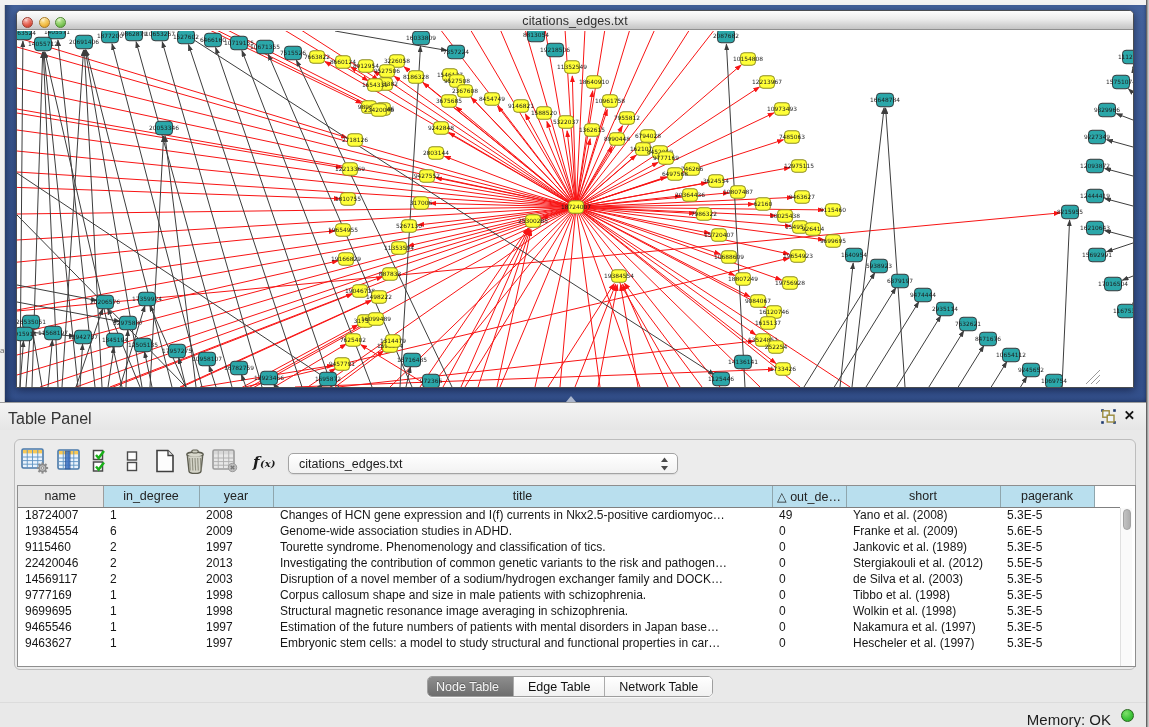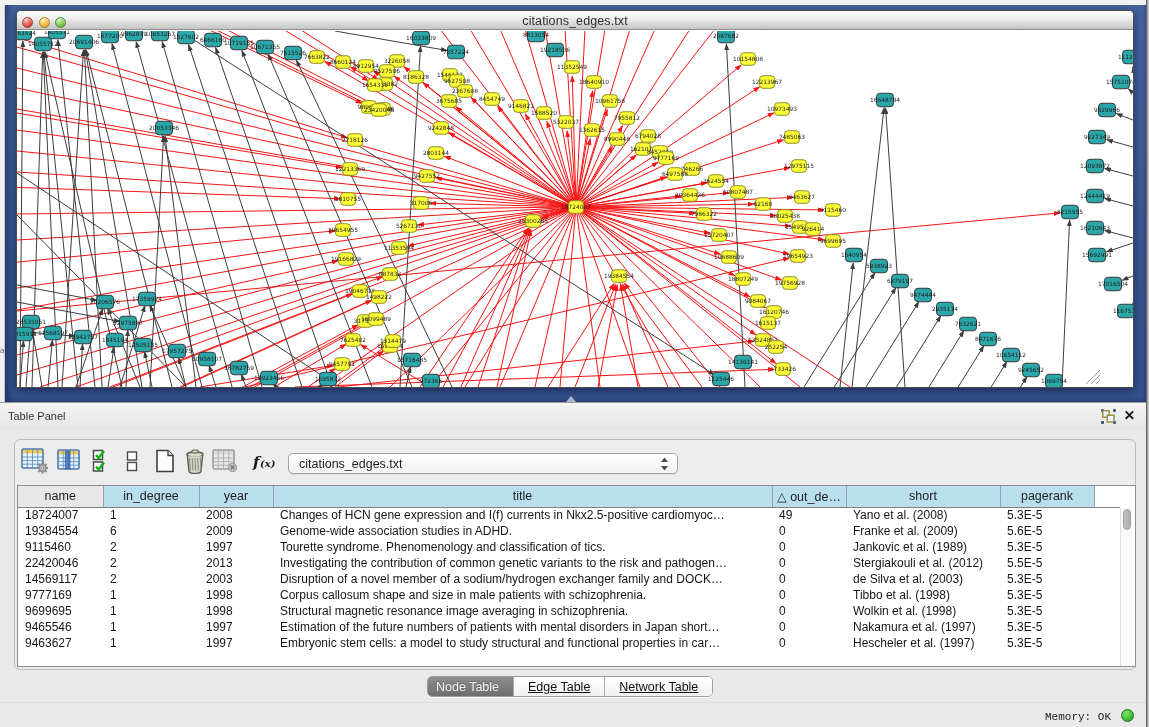--- a/index.html
+++ b/index.html
@@ -39,21 +39,21 @@
 #graph-svg { position:absolute; left:0; top:0; }
 
 
 #split-caret { left:561px; top:391px; width:0; height:0;
   border-left:5px solid transparent; border-right:5px solid transparent; border-bottom:6px solid #b9c2d4; opacity:.9; }
 
 
 #table-panel { left:0; top:402px; width:1146px; height:325px; background:#e9e9e9; border-top:1px solid #9d9d9d; }
 #panel-header { position:absolute; left:0; top:0; width:100%; height:27px;
     background:linear-gradient(180deg,#f3f3f3,#e6e6e6); }
-#panel-title { position:absolute; left:8px; top:7px; font-size:11px; color:#333; }
+#panel-title { position:absolute; left:8px; top:7px; font-size:16px; color:#333; }
 #float-icon { position:absolute; right:29px; top:5px; width:17px; height:17px; }
 #panel-close { position:absolute; right:9px; top:5px; width:15px; height:16px; font-size:13.5px; font-weight:bold; color:#141414; text-align:center; line-height:16px; }
 
 #panel-box { position:absolute; left:14px; top:36px; width:1122px; height:231px;
    background:#ececec; border:1px solid #bdbdbd; border-radius:6px; }
 
 #toolbar { position:absolute; left:0; top:0; width:100%; height:45px; }
 .tb-icon { position:absolute; top:9px; }
 #dropdown { position:absolute; left:273px; top:13px; width:390px; height:21px;
    background:linear-gradient(180deg,#ffffff,#f2f2f2); border:1px solid #a3a3a3; border-radius:5px;
@@ -70,27 +70,27 @@
 #grid td { height:16px; padding:0 0 0 7px; white-space:nowrap; overflow:hidden; border:none; }
 #scrollbar { position:absolute; right:3px; top:22px; width:12px; height:159px; background:#fafafa; border-left:1px solid #e0e0e0; }
 #scroll-thumb { position:absolute; left:1.5px; top:1px; width:8px; height:21px; border-radius:4.5px;
    background:linear-gradient(90deg,#c3c3c3,#adadad); border:1px solid #a2a2a2; }
 
 
 #tabs { position:absolute; left:427px; top:273px; height:21px; display:flex;
    border:1px solid #9e9e9e; border-radius:5px; overflow:hidden; background:#fff;
    box-shadow:0 1px 0 rgba(255,255,255,.7); }
 .tab { height:100%; font-size:12.5px; color:#111; padding:0 14px; line-height:20px; background:linear-gradient(180deg,#ffffff,#f1f1f1); }
-.tab + .tab { border-left:1px solid #ababab;text-decoration:underline; }
+.tab + .tab { border-left:1px solid #ababab; }
 .tab.active { background:linear-gradient(180deg,#8d8d8d,#6e6e6e); color:#f4f4f4;
    text-shadow:0 -1px 0 rgba(0,0,0,.25);padding-left:8px; }
 
 
 #status-divider { position:absolute; left:0; top:299px; width:100%; height:1px; background:#dcdcdc; }
-#memory-label { position:absolute; right:35px; top:308px; font-size:11px; color:#1d1d1d;font-family:Liberation Mono, monospace; }
+#memory-label { position:absolute; right:35px; top:308px; font-size:15px; color:#1d1d1d; }
 #memory-dot { position:absolute; right:12px; top:306px; width:13px; height:13px; border-radius:50%;
    background:radial-gradient(circle at 38% 30%, #7fe06a 0%, #3ec43a 55%, #2ca327 100%); border:1.5px solid #27681c; }
 </style>
 </head>
 <body>
 
 <div id="desktop-top" class="abs"></div>
 <div id="desktop-left" class="abs">
     <div id="desktop-a" class="abs">a</div>
   </div>
@@ -1077,21 +1077,21 @@
               <td>Structural magnetic resonance image averaging in schizophrenia.</td>
               <td>0</td>
               <td>Wolkin et al. (1998)</td>
               <td>5.3E-5</td>
               <td></td>
             </tr>
             <tr>
               <td>9465546</td>
               <td>1</td>
               <td>1997</td>
-              <td>Estimation of the future numbers of patients with mental disorders in Japan short…</td>
+              <td>Estimation of the future numbers of patients with mental disorders in Japan base…</td>
               <td>0</td>
               <td>Nakamura et al. (1997)</td>
               <td>5.3E-5</td>
               <td></td>
             </tr>
             <tr>
               <td>9463627</td>
               <td>1</td>
               <td>1997</td>
               <td>Embryonic stem cells: a model to study structural and functional properties in car…</td>

